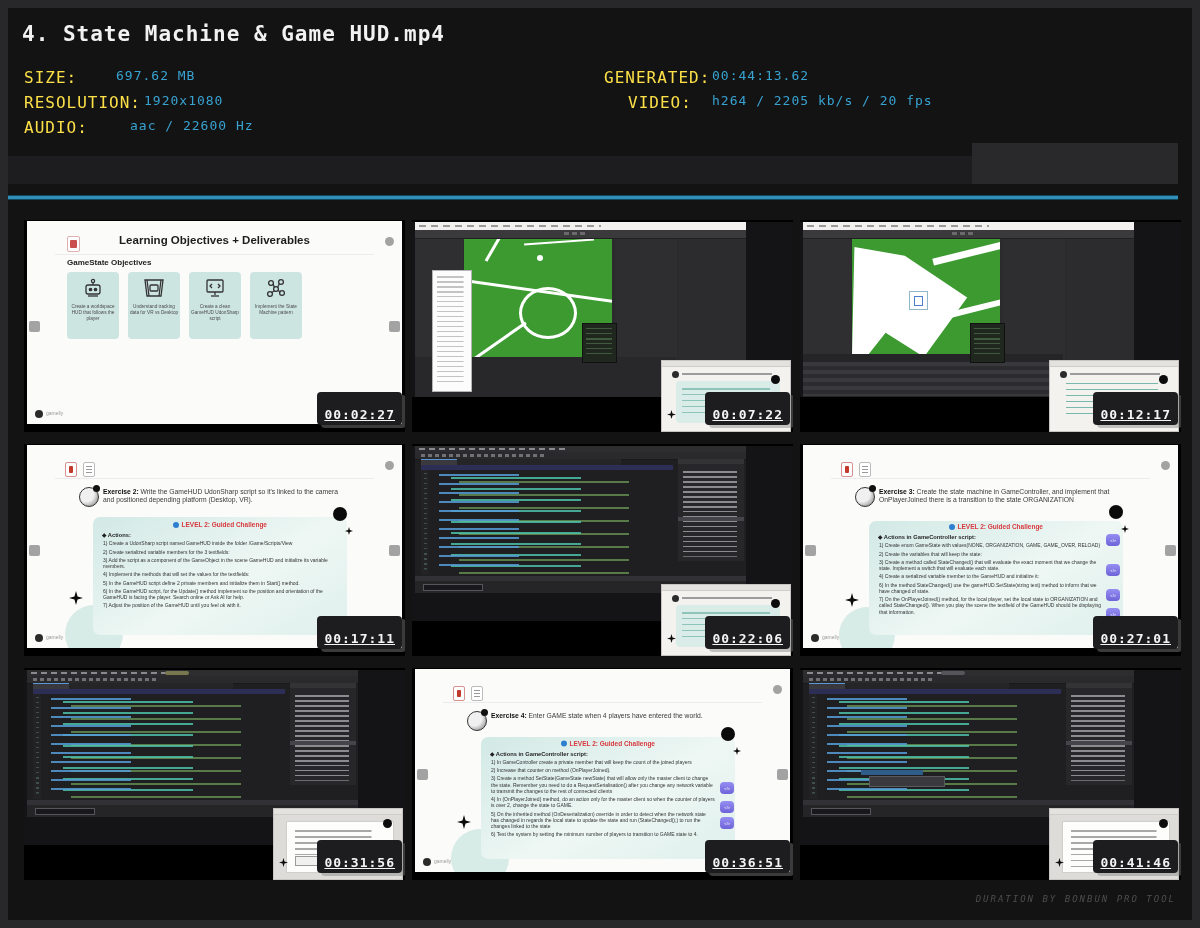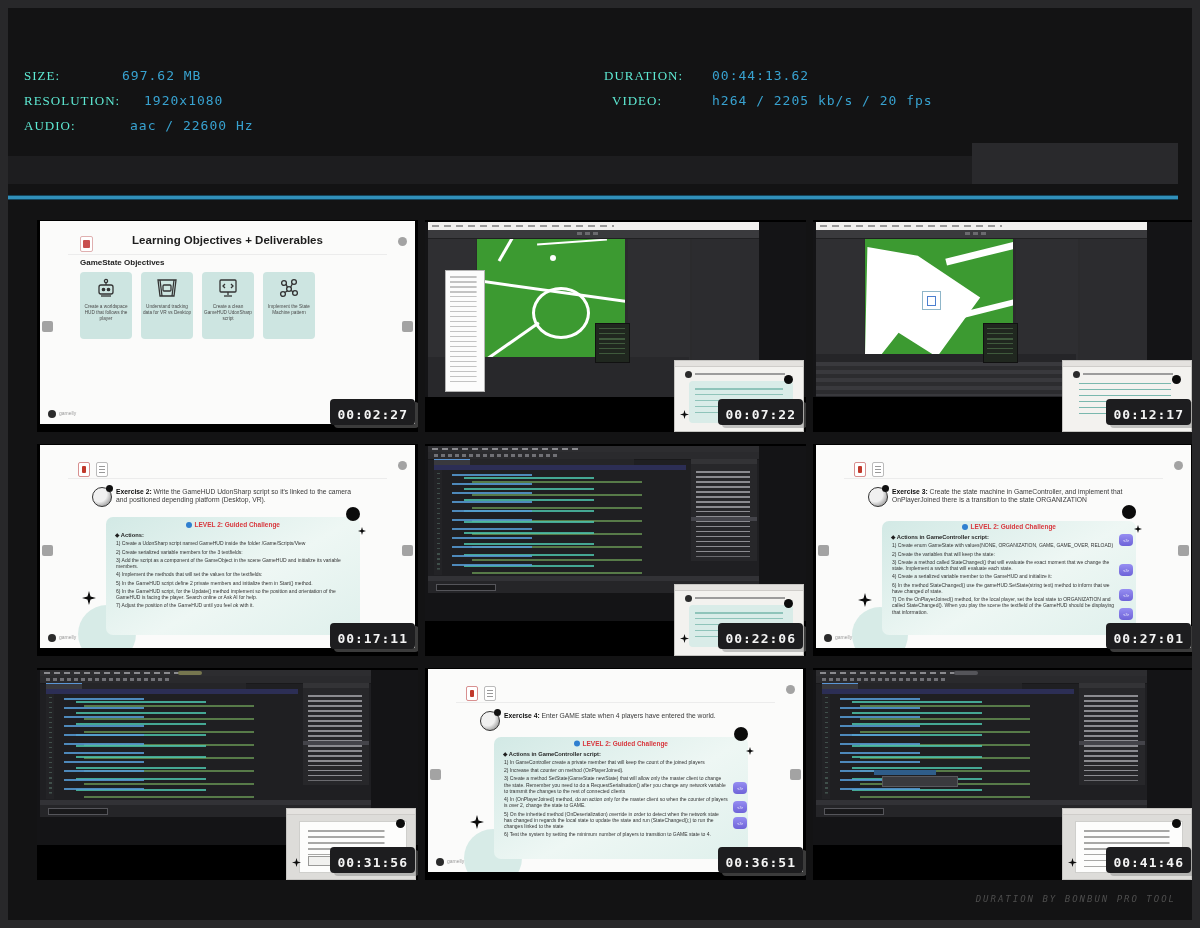--- a/index.html
+++ b/index.html
@@ -1,29 +1,29 @@
 <!DOCTYPE html>
 <html><head>
 <meta charset="utf-8">
 <style>
   html,body{margin:0;padding:0;background:#000;}
   .page{position:relative;width:1200px;height:928px;background:#131314;border:8px solid #28282a;box-sizing:border-box;overflow:hidden;font-family:"DejaVu Sans Mono",monospace;}
   
   .title{position:absolute;left:14px;top:14px;font-size:21px;font-weight:bold;color:#f2f2f2;letter-spacing:1px;}
-  .meta-label{position:absolute;font-size:13px;color:#5eead4;letter-spacing:1px;font-family:Liberation Serif, serif;}
+  .meta-label{position:absolute;font-size:16px;color:#fde047;letter-spacing:1px;}
   .meta-value{position:absolute;font-size:13px;color:#38a2d0;letter-spacing:1px;}
   
   .scrub-dark{position:absolute;left:0;top:148px;width:964px;height:28px;background:#1d1d1f;}
   .scrub-light{position:absolute;left:964px;top:135px;width:206px;height:41px;background:#29292c;}
   .divider{position:absolute;left:0;top:188px;width:1170px;height:3px;background:#3190ba;box-shadow:0 1px 0 #14465c,0 -1px 0 #14465c;}
   
-  .grid{position:absolute;left:29px;top:212px;display:grid;grid-template-columns:repeat(3,381px);grid-auto-rows:212px;column-gap:7px;row-gap:12px;}
+  .grid{position:absolute;left:16px;top:212px;display:grid;grid-template-columns:repeat(3,381px);grid-auto-rows:212px;column-gap:7px;row-gap:12px;}
   .thumb{position:relative;background:#000;overflow:hidden;}
   
-  .ts{position:absolute;right:3px;bottom:7px;z-index:40;background:#1d1d1f;color:#f4f4f4;font:bold 13px "DejaVu Sans Mono",monospace;padding:8px 7px 3px;border-radius:4px;box-shadow:4px 3px 0 rgba(130,130,130,.45);letter-spacing:1px;}
+  .ts{position:absolute;right:3px;bottom:7px;z-index:40;background:#1d1d1f;color:#f4f4f4;font:bold 13px "DejaVu Sans Mono",monospace;padding:15px 7px 3px;border-radius:4px;box-shadow:4px 3px 0 rgba(130,130,130,.45);letter-spacing:1px;text-decoration:underline;}
   
   .slide{position:absolute;left:3px;right:3px;top:1px;bottom:8px;background:#fbfbfa;font-family:"Liberation Sans",sans-serif;overflow:hidden;}
   .s-circlebtn{position:absolute;right:8px;top:16px;width:9px;height:9px;border-radius:50%;background:#8d8d8d;opacity:.8;}
   .s-side{position:absolute;top:100px;width:11px;height:11px;border-radius:2px;background:#8d8d8d;opacity:.8;}
   .s-topline{position:absolute;left:28px;right:28px;top:33px;height:1px;background:#ececec;}
   .mini-ico{position:absolute;top:17px;width:10px;height:13px;border-radius:2px;background:#fff;}
   .mini-ico.red{left:38px;border:1px solid #d89090;}
   .mini-ico.red::after{content:"";position:absolute;inset:3px;background:#c0392b;border-radius:1px;}
   .mini-ico.gray{left:56px;border:1px solid #bbb;}
   .mini-ico.gray::after{content:"";position:absolute;left:2px;right:2px;top:3px;height:1px;background:#999;box-shadow:0 3px 0 #999,0 6px 0 #999;}
@@ -120,29 +120,30 @@
   .pip-gray-lines{position:absolute;left:8px;top:8px;right:8px;height:60%;background-image:repeating-linear-gradient(to bottom,#a8a8a6 0 1.5px,transparent 1.5px 6px);background-size:85% 100%;background-repeat:no-repeat;}
   .pip-mini-box{position:absolute;left:8px;bottom:6px;width:34px;height:8px;border:1px solid #9a9a98;background:#f1f1ef;}
   
   .credit{position:absolute;right:16px;top:886px;font-size:9px;font-style:italic;letter-spacing:2px;color:#4e4e4e;}
 </style>
 </head>
 <body>
 
 <div class="page">
 
+  <div class="title">4. State Machine &amp; Game HUD.mp4</div>
   <div class="meta-label" style="left:16px;top:60px;">SIZE:</div>
-  <div class="meta-value" style="left:114px;top:60px;">697.62 MB</div>
+  <div class="meta-value" style="left:108px;top:60px;">697.62 MB</div>
   <div class="meta-label" style="left:16px;top:85px;">RESOLUTION:</div>
   <div class="meta-value" style="left:136px;top:85px;">1920x1080</div>
   <div class="meta-label" style="left:16px;top:110px;">AUDIO:</div>
   <div class="meta-value" style="left:122px;top:110px;">aac / 22600 Hz</div>
-  <div class="meta-label" style="left:596px;top:60px;">DURATION:</div>
+  <div class="meta-label" style="left:596px;top:60px;">GENERATED:</div>
   <div class="meta-value" style="left:704px;top:60px;">00:44:13.62</div>
-  <div class="meta-label" style="left:604px;top:85px;">VIDEO:</div>
+  <div class="meta-label" style="left:620px;top:85px;">VIDEO:</div>
   <div class="meta-value" style="left:704px;top:85px;">h264 / 2205 kb/s / 20 fps</div>
 
   <div class="scrub-dark"></div>
   <div class="scrub-light"></div>
   <div class="divider"></div>
 
   <div class="grid">
 
     <div class="thumb">
       <div class="slide">

